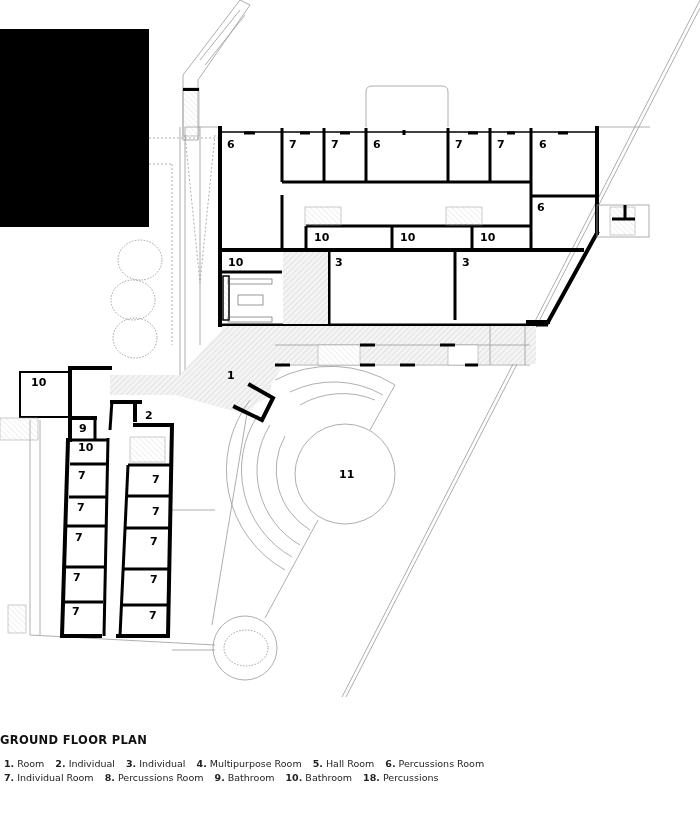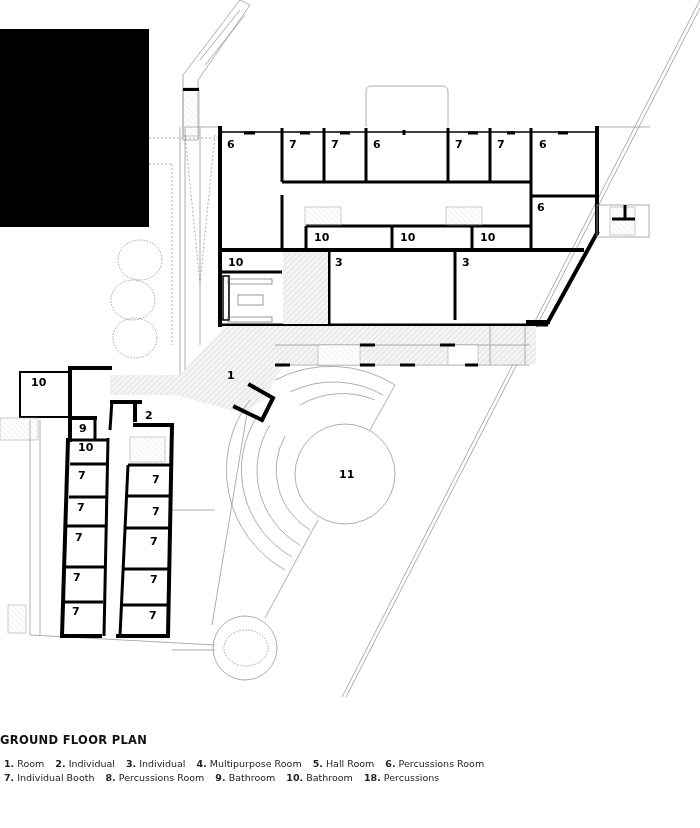--- a/index.html
+++ b/index.html
@@ -240,19 +240,19 @@
 <div class="caption legend">
   <div>
     <span class="item"><span class="num">1.</span> <span>Room</span></span>
     <span class="item"><span class="num">2.</span> <span>Individual</span></span>
     <span class="item"><span class="num">3.</span> <span>Individual</span></span>
     <span class="item"><span class="num">4.</span> <span>Multipurpose Room</span></span>
     <span class="item"><span class="num">5.</span> <span>Hall Room</span></span>
     <span class="item"><span class="num">6.</span> <span>Percussions Room</span></span>
   </div>
   <div>
-    <span class="item"><span class="num">7.</span> <span>Individual Booth</span></span>
+    <span class="item"><span class="num">7.</span> <span>Individual Room</span></span>
     <span class="item"><span class="num">8.</span> <span>Percussions Room</span></span>
     <span class="item"><span class="num">9.</span> <span>Bathroom</span></span>
     <span class="item"><span class="num">10.</span> <span>Bathroom</span></span>
     <span class="item"><span class="num">18.</span> <span>Percussions</span></span>
   </div>
 </div>
 
 </body></html>

